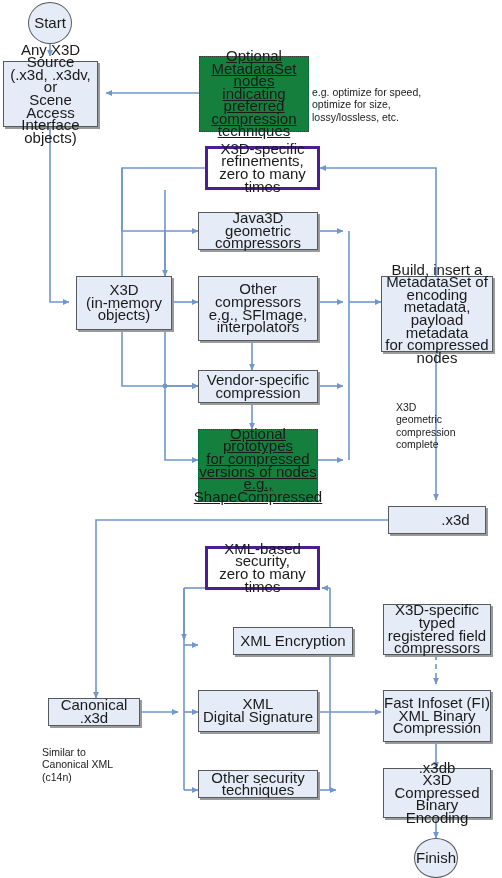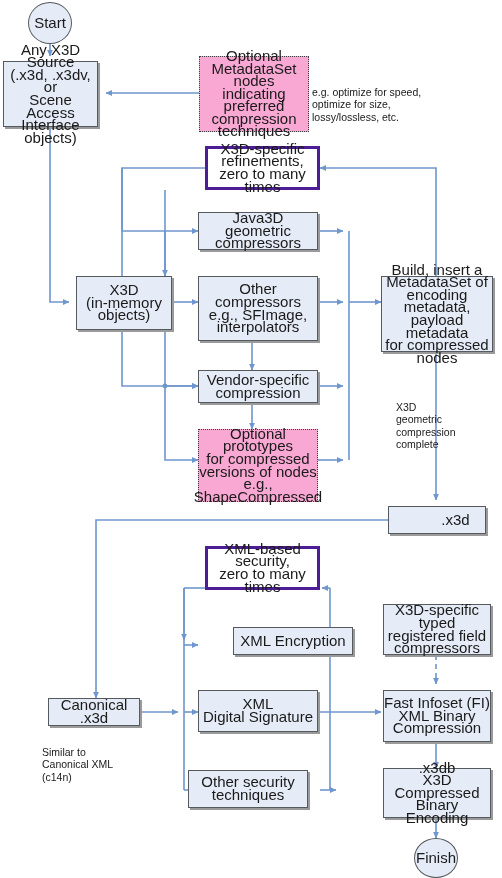--- a/index.html
+++ b/index.html
@@ -41,22 +41,23 @@
   
   .box-thin{
     border:3px solid #4c1d95;
     background:#ffffff;
     box-shadow:none;
     text-align:center;
   }
   
   .box-dotted{
     border:1px dotted #3d3d3d;
-    background:#f9a8d4;
+    background:#15803d;
     box-shadow:none;
+    text-decoration:underline;
   }
   
   .terminator{
     border:1px solid #555a5e;
     border-radius:50%;
     background:#e6ecf7;
     box-shadow:none;
   }
   .note{
     position:absolute;
@@ -241,21 +242,21 @@
 
   <div class="node box" style="left:198px;top:627px;width:120px;height:28px;margin-left:35px;">
     <span>XML Encryption</span>
   </div>
 
   <div class="node box" style="left:198px;top:690px;width:120px;height:42px;">
     <span>XML
 Digital Signature</span>
   </div>
 
-  <div class="node box" style="left:188px;top:770px;width:120px;height:38px;">
+  <div class="node box" style="left:198px;top:770px;width:120px;height:28px;align-items:flex-end;">
     <span>Other security
 techniques</span>
   </div>
 
   <div class="node box" style="left:48px;top:698px;width:92px;height:28px;">
     <span>Canonical .x3d</span>
   </div>
 
   <div class="note" style="left:42px;top:733px;width:104px;">
     <span>Similar to

